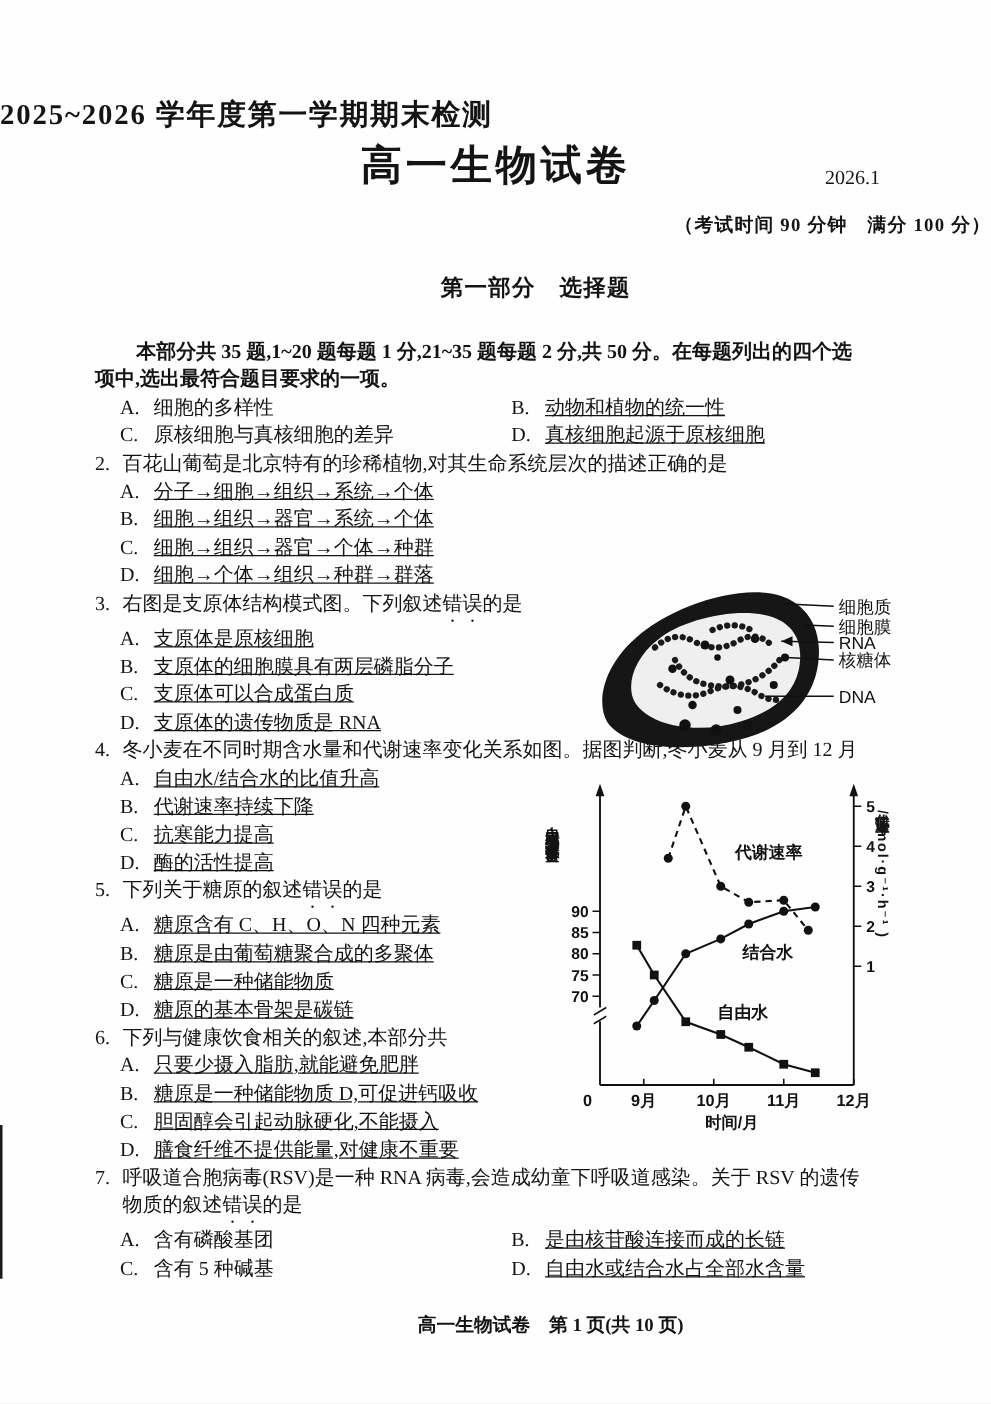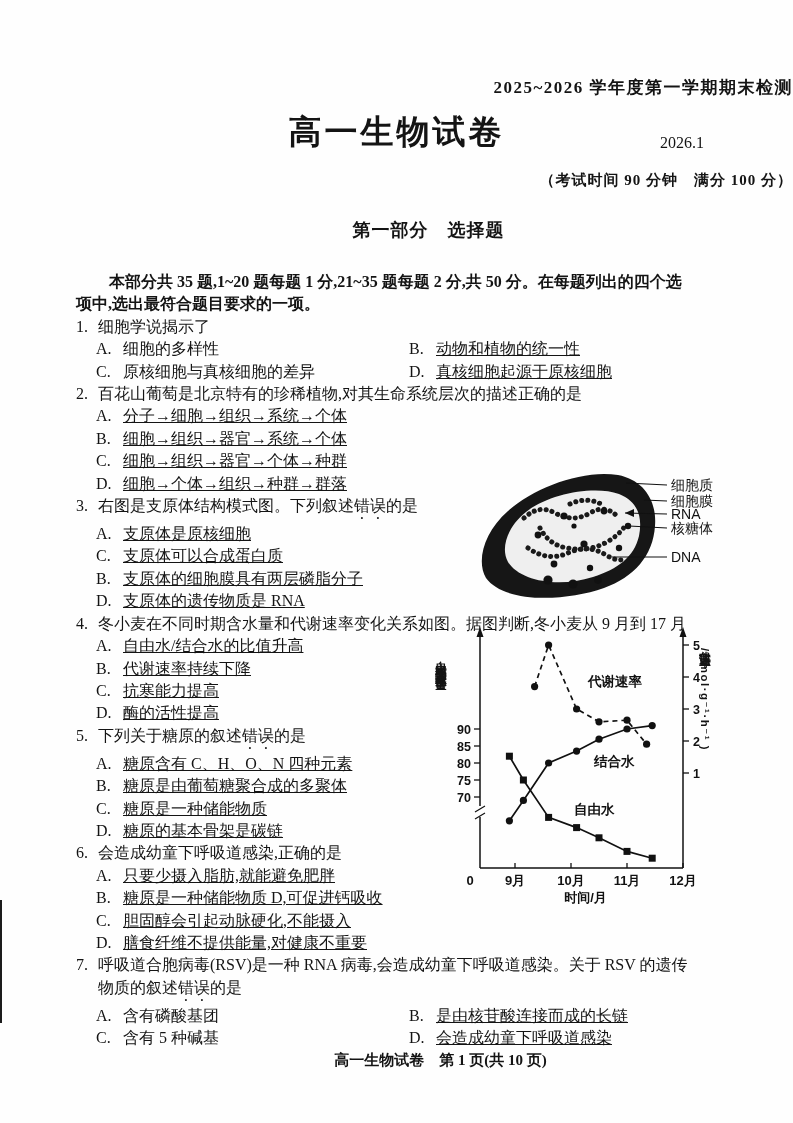--- a/index.html
+++ b/index.html
@@ -1,19 +1,19 @@
 <!DOCTYPE html>
 <html><head>
 <meta charset="utf-8">
 <style>
   html,body{margin:0;padding:0;background:#e9e9e9;}
   .page{position:relative;width:793px;height:1123px;background:#fefefe;overflow:hidden;
         font-family:"Liberation Serif","DejaVu Serif",serif;color:#141414;margin:0 auto;}
-  .hdr-session{position:absolute;top:76px;left:0;width:100%;text-align:right;
-               font-size:17px;font-weight:600;letter-spacing:1.5px;}
+  .hdr-session{position:absolute;top:76px;left:0;width:100%;text-align:left;
+               font-size:23px;font-weight:600;letter-spacing:1.5px;}
   .hdr-title{position:absolute;top:110px;left:0;width:100%;text-align:center;
              font-size:33px;font-weight:bold;letter-spacing:3px;
              font-family:"Liberation Sans","DejaVu Sans",sans-serif;}
   .hdr-date{position:absolute;top:134px;left:660px;font-size:16px;text-align:right;}
   .hdr-meta{position:absolute;top:171px;left:0;width:100%;text-align:right;
             font-size:15px;font-weight:600;letter-spacing:1px;}
   .hdr-section{position:absolute;top:218px;left:0;width:100%;text-align:center;
                font-size:18px;font-weight:bold;letter-spacing:1px;
                font-family:"Liberation Sans","DejaVu Sans",sans-serif;padding-left:32px;}
   #content{position:absolute;left:76px;top:271px;width:665px;}
@@ -45,64 +45,63 @@
   <div class="hdr-title">高一生物试卷</div>
   <div class="hdr-date">2026.1</div>
   <div class="hdr-meta">（考试时间 90 分钟　满分 100 分）</div>
   <div class="hdr-section">第一部分　选择题</div>
 
   <div id="content">
     <div class="line intro ind1">本部分共 35 题,1~20 题每题 1 分,21~35 题每题 2 分,共 50 分。在每题列出的四个选</div>
     <div class="line intro">项中,选出最符合题目要求的一项。</div>
     <div id="questions">
         <div>
-          <div class="line"><span class="qnum">1.</span><span>细胞学说揭示了</span></div>
           <div class="line optline"><span class="col1"><span class="olabel">A.</span><span>细胞的多样性</span></span><span class=""><span class="olabel">B.</span><span>动物和植物的统一性</span></span></div>
           <div class="line optline"><span class="col1"><span class="olabel">C.</span><span>原核细胞与真核细胞的差异</span></span><span class=""><span class="olabel">D.</span><span>真核细胞起源于原核细胞</span></span></div>
         </div>
         <div>
           <div class="line"><span class="qnum">2.</span><span>百花山葡萄是北京特有的珍稀植物,对其生命系统层次的描述正确的是</span></div>
           <div class="line optline"><span class=""><span class="olabel">A.</span><span>分子→细胞→组织→系统→个体</span></span></div>
           <div class="line optline"><span class=""><span class="olabel">B.</span><span>细胞→组织→器官→系统→个体</span></span></div>
           <div class="line optline"><span class=""><span class="olabel">C.</span><span>细胞→组织→器官→个体→种群</span></span></div>
           <div class="line optline"><span class=""><span class="olabel">D.</span><span>细胞→个体→组织→种群→群落</span></span></div>
         </div>
         <div>
           <div class="line"><span class="qnum">3.</span><span>右图是支原体结构模式图。下列叙述</span><span class="emph">错误</span><span>的是</span></div>
           <div class="line optline"><span class=""><span class="olabel">A.</span><span>支原体是原核细胞</span></span></div>
+          <div class="line optline"><span class=""><span class="olabel">B.</span><span>支原体的细胞膜具有两层磷脂分子</span></span></div>
           <div class="line optline"><span class=""><span class="olabel">C.</span><span>支原体可以合成蛋白质</span></span></div>
-          <div class="line optline"><span class=""><span class="olabel">B.</span><span>支原体的细胞膜具有两层磷脂分子</span></span></div>
           <div class="line optline"><span class=""><span class="olabel">D.</span><span>支原体的遗传物质是 RNA</span></span></div>
         </div>
         <div>
-          <div class="line"><span class="qnum">4.</span><span>冬小麦在不同时期含水量和代谢速率变化关系如图。据图判断,冬小麦从 9 月到 17 月</span></div>
+          <div class="line"><span class="qnum">4.</span><span>冬小麦在不同时期含水量和代谢速率变化关系如图。据图判断,冬小麦从 9 月到 12 月</span></div>
           <div class="line optline"><span class=""><span class="olabel">A.</span><span>自由水/结合水的比值升高</span></span></div>
           <div class="line optline"><span class=""><span class="olabel">B.</span><span>代谢速率持续下降</span></span></div>
           <div class="line optline"><span class=""><span class="olabel">C.</span><span>抗寒能力提高</span></span></div>
           <div class="line optline"><span class=""><span class="olabel">D.</span><span>酶的活性提高</span></span></div>
         </div>
         <div>
           <div class="line"><span class="qnum">5.</span><span>下列关于糖原的叙述</span><span class="emph">错误</span><span>的是</span></div>
           <div class="line optline"><span class=""><span class="olabel">A.</span><span>糖原含有 C、H、O、N 四种元素</span></span></div>
           <div class="line optline"><span class=""><span class="olabel">B.</span><span>糖原是由葡萄糖聚合成的多聚体</span></span></div>
           <div class="line optline"><span class=""><span class="olabel">C.</span><span>糖原是一种储能物质</span></span></div>
           <div class="line optline"><span class=""><span class="olabel">D.</span><span>糖原的基本骨架是碳链</span></span></div>
         </div>
         <div>
-          <div class="line"><span class="qnum">6.</span><span>会造成幼童下呼吸道感染,正确的是</span></div>
+          <div class="line"><span class="qnum">6.</span><span>下列与健康饮食相关的叙述,本部分共</span></div>
           <div class="line optline"><span class=""><span class="olabel">A.</span><span>只要少摄入脂肪,就能避免肥胖</span></span></div>
           <div class="line optline"><span class=""><span class="olabel">B.</span><span>糖原是一种储能物质 D,可促进钙吸收</span></span></div>
           <div class="line optline"><span class=""><span class="olabel">C.</span><span>胆固醇会引起动脉硬化,不能摄入</span></span></div>
           <div class="line optline"><span class=""><span class="olabel">D.</span><span>膳食纤维不提供能量,对健康不重要</span></span></div>
         </div>
         <div>
           <div class="line"><span class="qnum">7.</span><span>呼吸道合胞病毒(RSV)是一种 RNA 病毒,会造成幼童下呼吸道感染。关于 RSV 的遗传</span></div>
           <div class="line cont"><span>物质的叙述</span><span class="emph">错误</span><span>的是</span></div>
           <div class="line optline"><span class="col1"><span class="olabel">A.</span><span>含有磷酸基团</span></span><span class=""><span class="olabel">B.</span><span>是由核苷酸连接而成的长链</span></span></div>
-          <div class="line optline"><span class="col1"><span class="olabel">C.</span><span>含有 5 种碱基</span></span><span class=""><span class="olabel">D.</span><span>会造成幼童下呼吸道感染</span></span></div>
+          <div class="line optline"><span class="col1"><span class="olabel">C.</span><span>含有 5 种碱基</span></span><span class=""><span class="olabel">D.</span><span>自由水或结合水占全部水含量</span></span></div>
         </div>
       </div>
   </div>
 
   <svg id="cell-svg" class="fig" style="left:478px;top:456px;" width="312" height="152" viewBox="0 0 312 152">
     <path d="M 8,122 C -2,105 6,76 30,55 C 55,32 105,13 140,19 C 166,24 179,45 177,70
              C 175,100 156,121 126,132 C 86,146 26,147 8,122 Z" fill="#161616"></path>
     <path d="M 30,106 C 22,92 30,70 48,56 C 70,38 116,29 141,38 C 159,45 165,60 161,80
              C 156,101 140,113 115,121 C 80,132 42,125 30,106 Z" fill="#efefef"></path>
     <g fill="none" stroke="#1a1a1a" stroke-width="5" stroke-linecap="round" stroke-dasharray="0.1 6">

